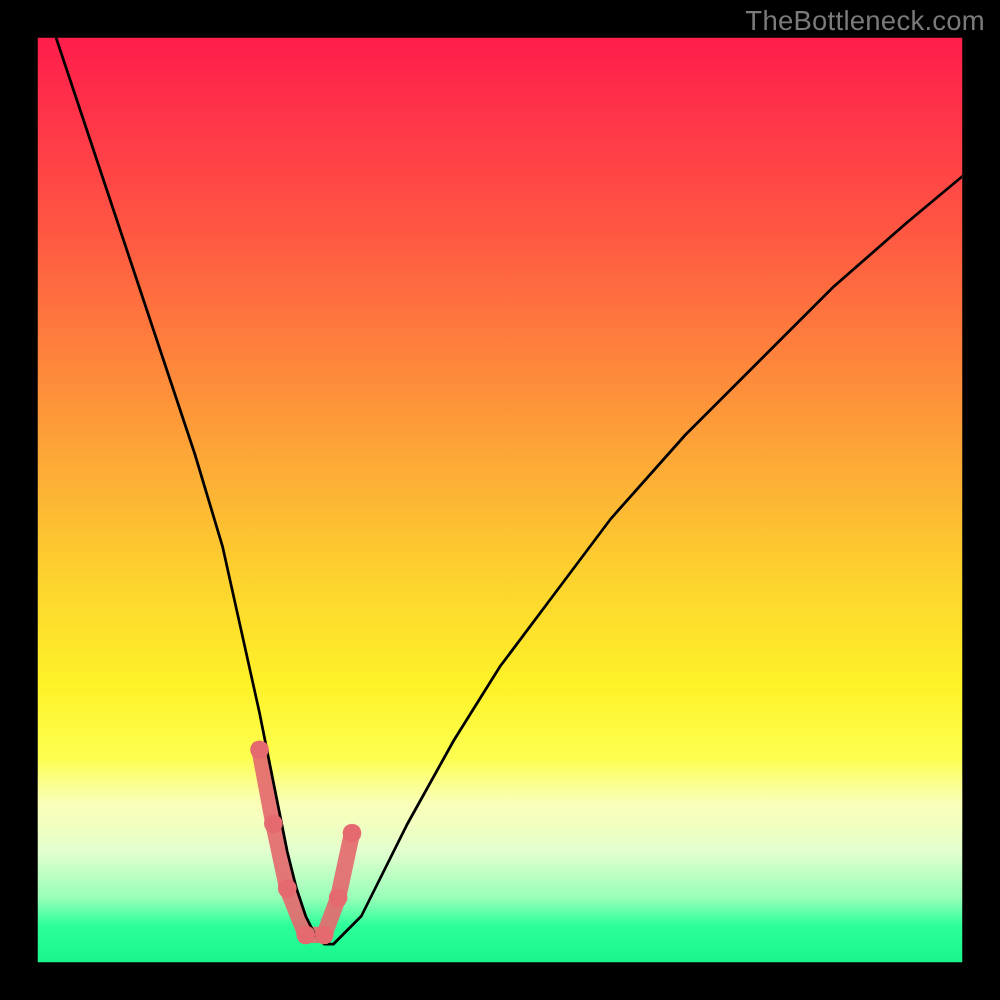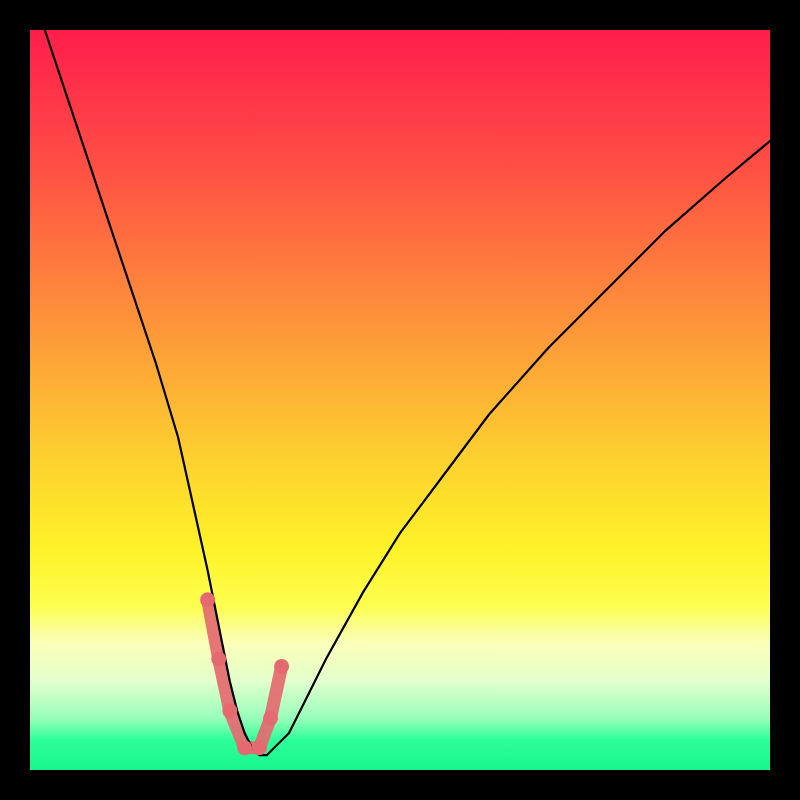--- a/index.html
+++ b/index.html
@@ -91,20 +91,21 @@
   .curve circle.marker {
     fill: #e46a6f;
     stroke: none;
   }
 </style>
 </head>
 <body>
 
 <div class="frame">
 
+  <div class="watermark">TheBottleneck.com</div>
 
   <div class="plot-area">
     <div class="gradient"></div>
     <div class="bright-band"></div>
 
     <svg class="curve" viewBox="0 0 740 740" preserveAspectRatio="none">
       <path class="marker-band" d="M177.6 569.8 L188.7 629.0 L199.8 680.8 L214.6 717.8 L229.4 717.8 L240.5 688.2 L251.6 636.4"></path>
       <path class="main" d="M14.8 0.0 L37.0 66.6 L59.2 133.2 L81.4 199.8 L103.6 266.4 L125.8 333.0 L148.0 407.0 L162.8 473.6 L177.6 540.2 L185.0 577.2 L192.4 614.2 L199.8 651.2 L207.2 680.8 L214.6 703.0 L222.0 717.8 L229.4 725.2 L236.8 725.2 L244.2 717.8 L259.0 703.0 L273.8 673.4 L296.0 629.0 L333.0 562.4 L370.0 503.2 L414.4 444.0 L458.8 384.8 L518.0 318.2 L577.2 259.0 L636.4 199.8 L695.6 148.0 L740.0 111.0"></path>
       <g>
           <circle class="marker" cx="177.6" cy="569.8" r="7.5"></circle>

